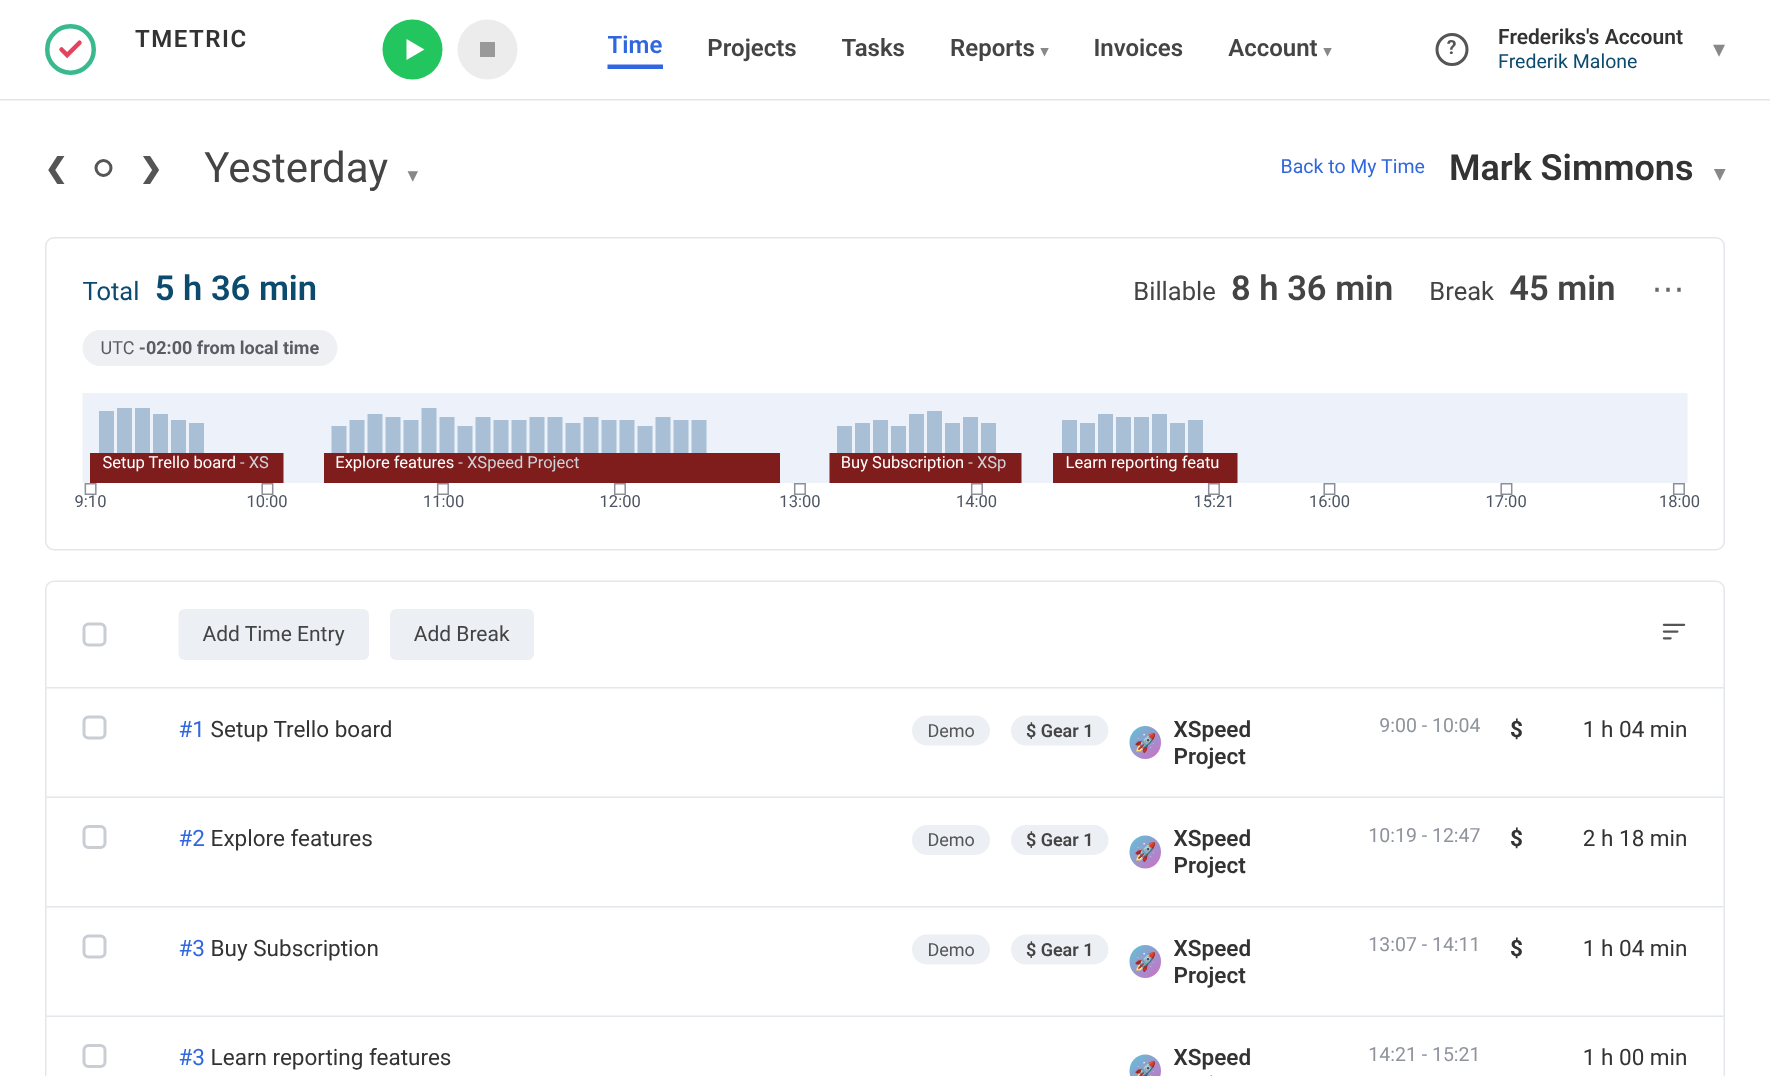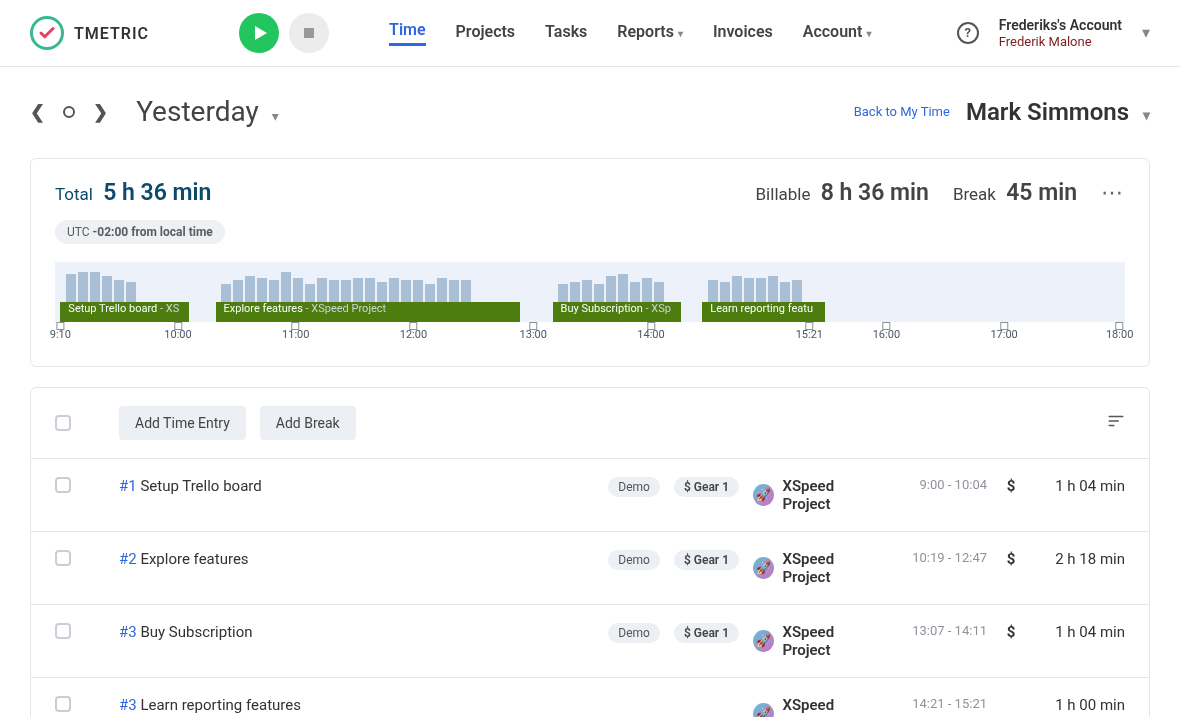--- a/index.html
+++ b/index.html
@@ -1,35 +1,35 @@
 <!DOCTYPE html>
 <html><head>
 <meta charset="utf-8">
 <style>
 * { box-sizing: border-box; margin: 0; padding: 0; }
 body { font-family: -apple-system, BlinkMacSystemFont, "Segoe UI", Roboto, Arial, sans-serif; background: #fff; color: #333; width: 1180px; }
 .header { display: flex; align-items: center; padding: 10px 30px; border-bottom: 1px solid #e5e5e5; height: 67px; }
-.logo-area { display: flex; align-items: center; gap: 10px; }
+.logo-area { display: flex; align-items: flex-start; gap: 26px; }
 .logo-circle { width: 34px; height: 34px; border-radius: 50%; background: #fff; border: 3px solid #3ab98e; display: flex; align-items: center; justify-content: center; position: relative; }
 .logo-check { width: 18px; height: 18px; }
 .brand { font-weight: 600; font-size: 16px; letter-spacing: 1px; color: #333; }
 .timer-controls { display: flex; gap: 10px; margin-left: 90px; }
 .play-btn { width: 40px; height: 40px; border-radius: 50%; background: #22c55e; display: flex; align-items: center; justify-content: center; cursor: pointer; }
 .play-triangle { width: 0; height: 0; border-left: 12px solid white; border-top: 7px solid transparent; border-bottom: 7px solid transparent; margin-left: 3px; }
 .stop-btn { width: 40px; height: 40px; border-radius: 50%; background: #ececec; display: flex; align-items: center; justify-content: center; cursor: pointer; }
 .stop-square { width: 10px; height: 10px; background: #999; }
 .nav { display: flex; gap: 30px; margin-left: 60px; align-items: center; }
 .nav-item { font-weight: 600; font-size: 16px; color: #444; cursor: pointer; padding-bottom: 4px; }
 .nav-item.active { color: #3067de; border-bottom: 3px solid #3067de; }
 .nav-item .chev { font-size: 10px; color: #888; margin-left: 4px; }
 .header-right { margin-left: auto; display: flex; align-items: center; gap: 20px; }
 .help-icon { width: 22px; height: 22px; border: 2px solid #555; border-radius: 50%; display: flex; align-items: center; justify-content: center; font-weight: 700; font-size: 13px; color: #555; cursor: pointer; }
 .account { line-height: 1.2; cursor: pointer; }
 .account-name { font-weight: 600; font-size: 14px; }
-.account-user { font-size: 13px; color: #7f1d1d; }
+.account-user { font-size: 13px; color: #0c4a6e; }
 .page-head { display: flex; align-items: center; padding: 28px 30px 10px; }
 .pager { display: flex; align-items: center; gap: 18px; }
 .pager-btn { font-size: 18px; color: #555; cursor: pointer; font-weight: 700; }
 .pager-today { width: 12px; height: 12px; border: 2px solid #555; border-radius: 50%; cursor: pointer; }
 .date-title { font-size: 28px; font-weight: 400; margin-left: 28px; color: #444; cursor: pointer; }
 .date-title .chev { font-size: 14px; color: #888; margin-left: 6px; }
 .page-head-right { margin-left: auto; display: flex; align-items: center; gap: 16px; }
 .back-link { color: #3067de; font-size: 13px; cursor: pointer; }
 .person { font-size: 24px; font-weight: 600; color: #333; cursor: pointer; }
 .person .chev { font-size: 14px; color: #888; margin-left: 8px; }
@@ -37,21 +37,21 @@
 .summary-row { display: flex; align-items: baseline; justify-content: space-between; }
 .total { font-size: 17px; color: #0c4a6e; }
 .total strong, .billable strong, .brk strong { font-size: 23px; font-weight: 600; margin-left: 6px; }
 .billable, .brk { font-size: 17px; color: #444; }
 .more-btn { font-size: 22px; color: #666; letter-spacing: 2px; cursor: pointer; }
 .tz-pill { display: inline-block; background: #eef0f3; color: #595c63; font-size: 12px; padding: 5px 12px; border-radius: 12px; margin-top: 14px; }
 .timeline-wrap { margin-top: 18px; }
 .timeline { position: relative; height: 60px; background: #edf2fa; margin: 0 0 4px; }
 .bar-group { position: absolute; top: 0; height: 100%; display: flex; align-items: flex-end; gap: 2px; padding-bottom: 20px; }
 .mini-bar { width: 10px; background: #a8bfd6; }
-.task-label { position: absolute; bottom: 0; height: 20px; background: #4d7c0f; color: #cfd3da; font-size: 11px; padding: 0 8px; white-space: nowrap; overflow: hidden; }
+.task-label { position: absolute; bottom: 0; height: 20px; background: #7f1d1d; color: #cfd3da; font-size: 11px; padding: 0 8px; white-space: nowrap; overflow: hidden; }
 .task-label .task-white { color: #fff; }
 .axis { position: relative; height: 20px; font-size: 11px; color: #4d5562; }
 .tick { position: absolute; top: 2px; transform: translateX(-50%); }
 .tick::before { content: ''; position: absolute; top: -6px; left: 50%; width: 6px; height: 6px; border: 1px solid #8a8f99; background: #fff; transform: translateX(-50%); }
 .table-card { margin: 0 30px 20px; border: 1px solid #e3e6eb; border-radius: 6px; }
 .table-head { display: flex; align-items: center; padding: 18px 24px; gap: 14px; border-bottom: 1px solid #e3e6eb; }
 .checkbox { width: 16px; height: 16px; border: 2px solid #c9cdd4; border-radius: 4px; cursor: pointer; flex-shrink: 0; }
 .pill-btn { background: #eceff3; border-radius: 4px; padding: 9px 16px; font-size: 14px; color: #444; cursor: pointer; }
 .sort-icon { margin-left: auto; color: #555; cursor: pointer; }
 .entry { display: flex; align-items: flex-start; padding: 18px 24px; border-bottom: 1px solid #e3e6eb; gap: 14px; font-size: 15px; }

